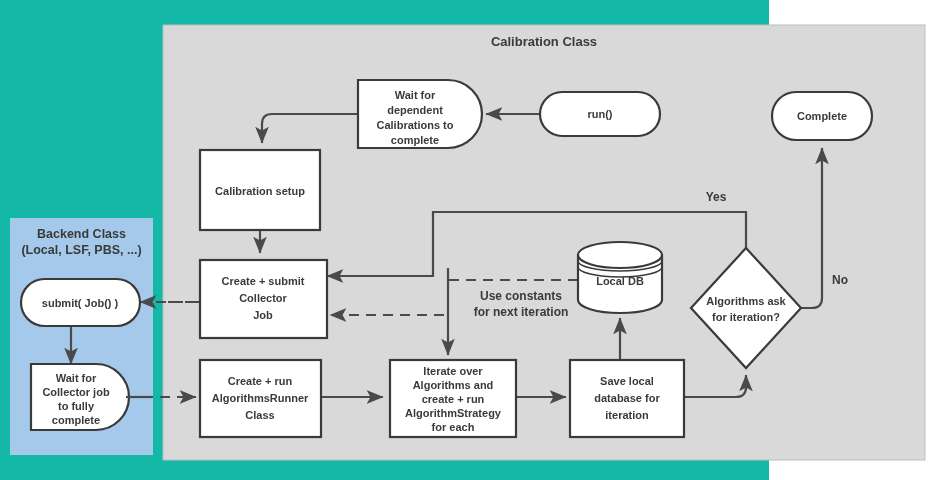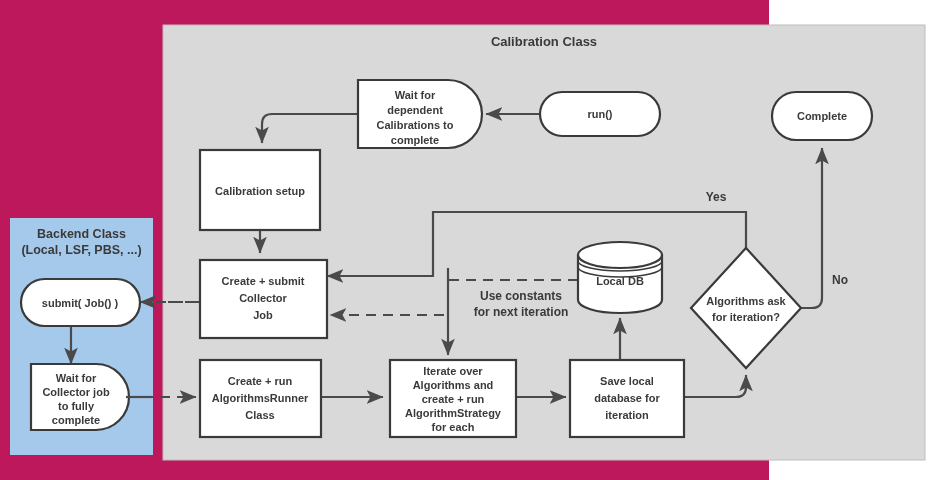--- a/index.html
+++ b/index.html
@@ -1,18 +1,18 @@
 <!DOCTYPE html>
 <html><head>
 <meta charset="utf-8">
 <style>
   html,body{margin:0;padding:0;background:#ffffff;}
   body{width:928px;height:480px;overflow:hidden;
        font-family:"Liberation Sans", sans-serif;}
-  #stage{position:relative;width:769px;height:480px;background:#be185d;}
+  #stage{position:relative;width:769px;height:480px;background:#14b8a6;}
   svg.flow{position:absolute;left:0;top:0;width:928px;height:480px;}
   .node-text{font-family:"Liberation Sans", sans-serif;font-size:11px;font-weight:bold;fill:#3a3a3a;text-anchor:middle;}
   .edge-label{font-family:"Liberation Sans", sans-serif;font-size:12px;font-weight:bold;fill:#3a3a3a;text-anchor:middle;}
   .group-title{font-family:"Liberation Sans", sans-serif;font-size:13px;font-weight:bold;fill:#3a3a3a;text-anchor:middle;}
   .group-title.blue{font-size:12.5px;}
   .shape{fill:#ffffff;stroke:#3a3a3a;stroke-width:2.2;}
   .grp-gray{fill:#d9d9d9;stroke:#bdbdbd;stroke-width:1;}
   .grp-blue{fill:#a5c9ea;stroke:none;}
   .link{fill:none;stroke:#4a4a4a;stroke-width:2.2;}
   .link.dash{stroke-dasharray:10 7;}

